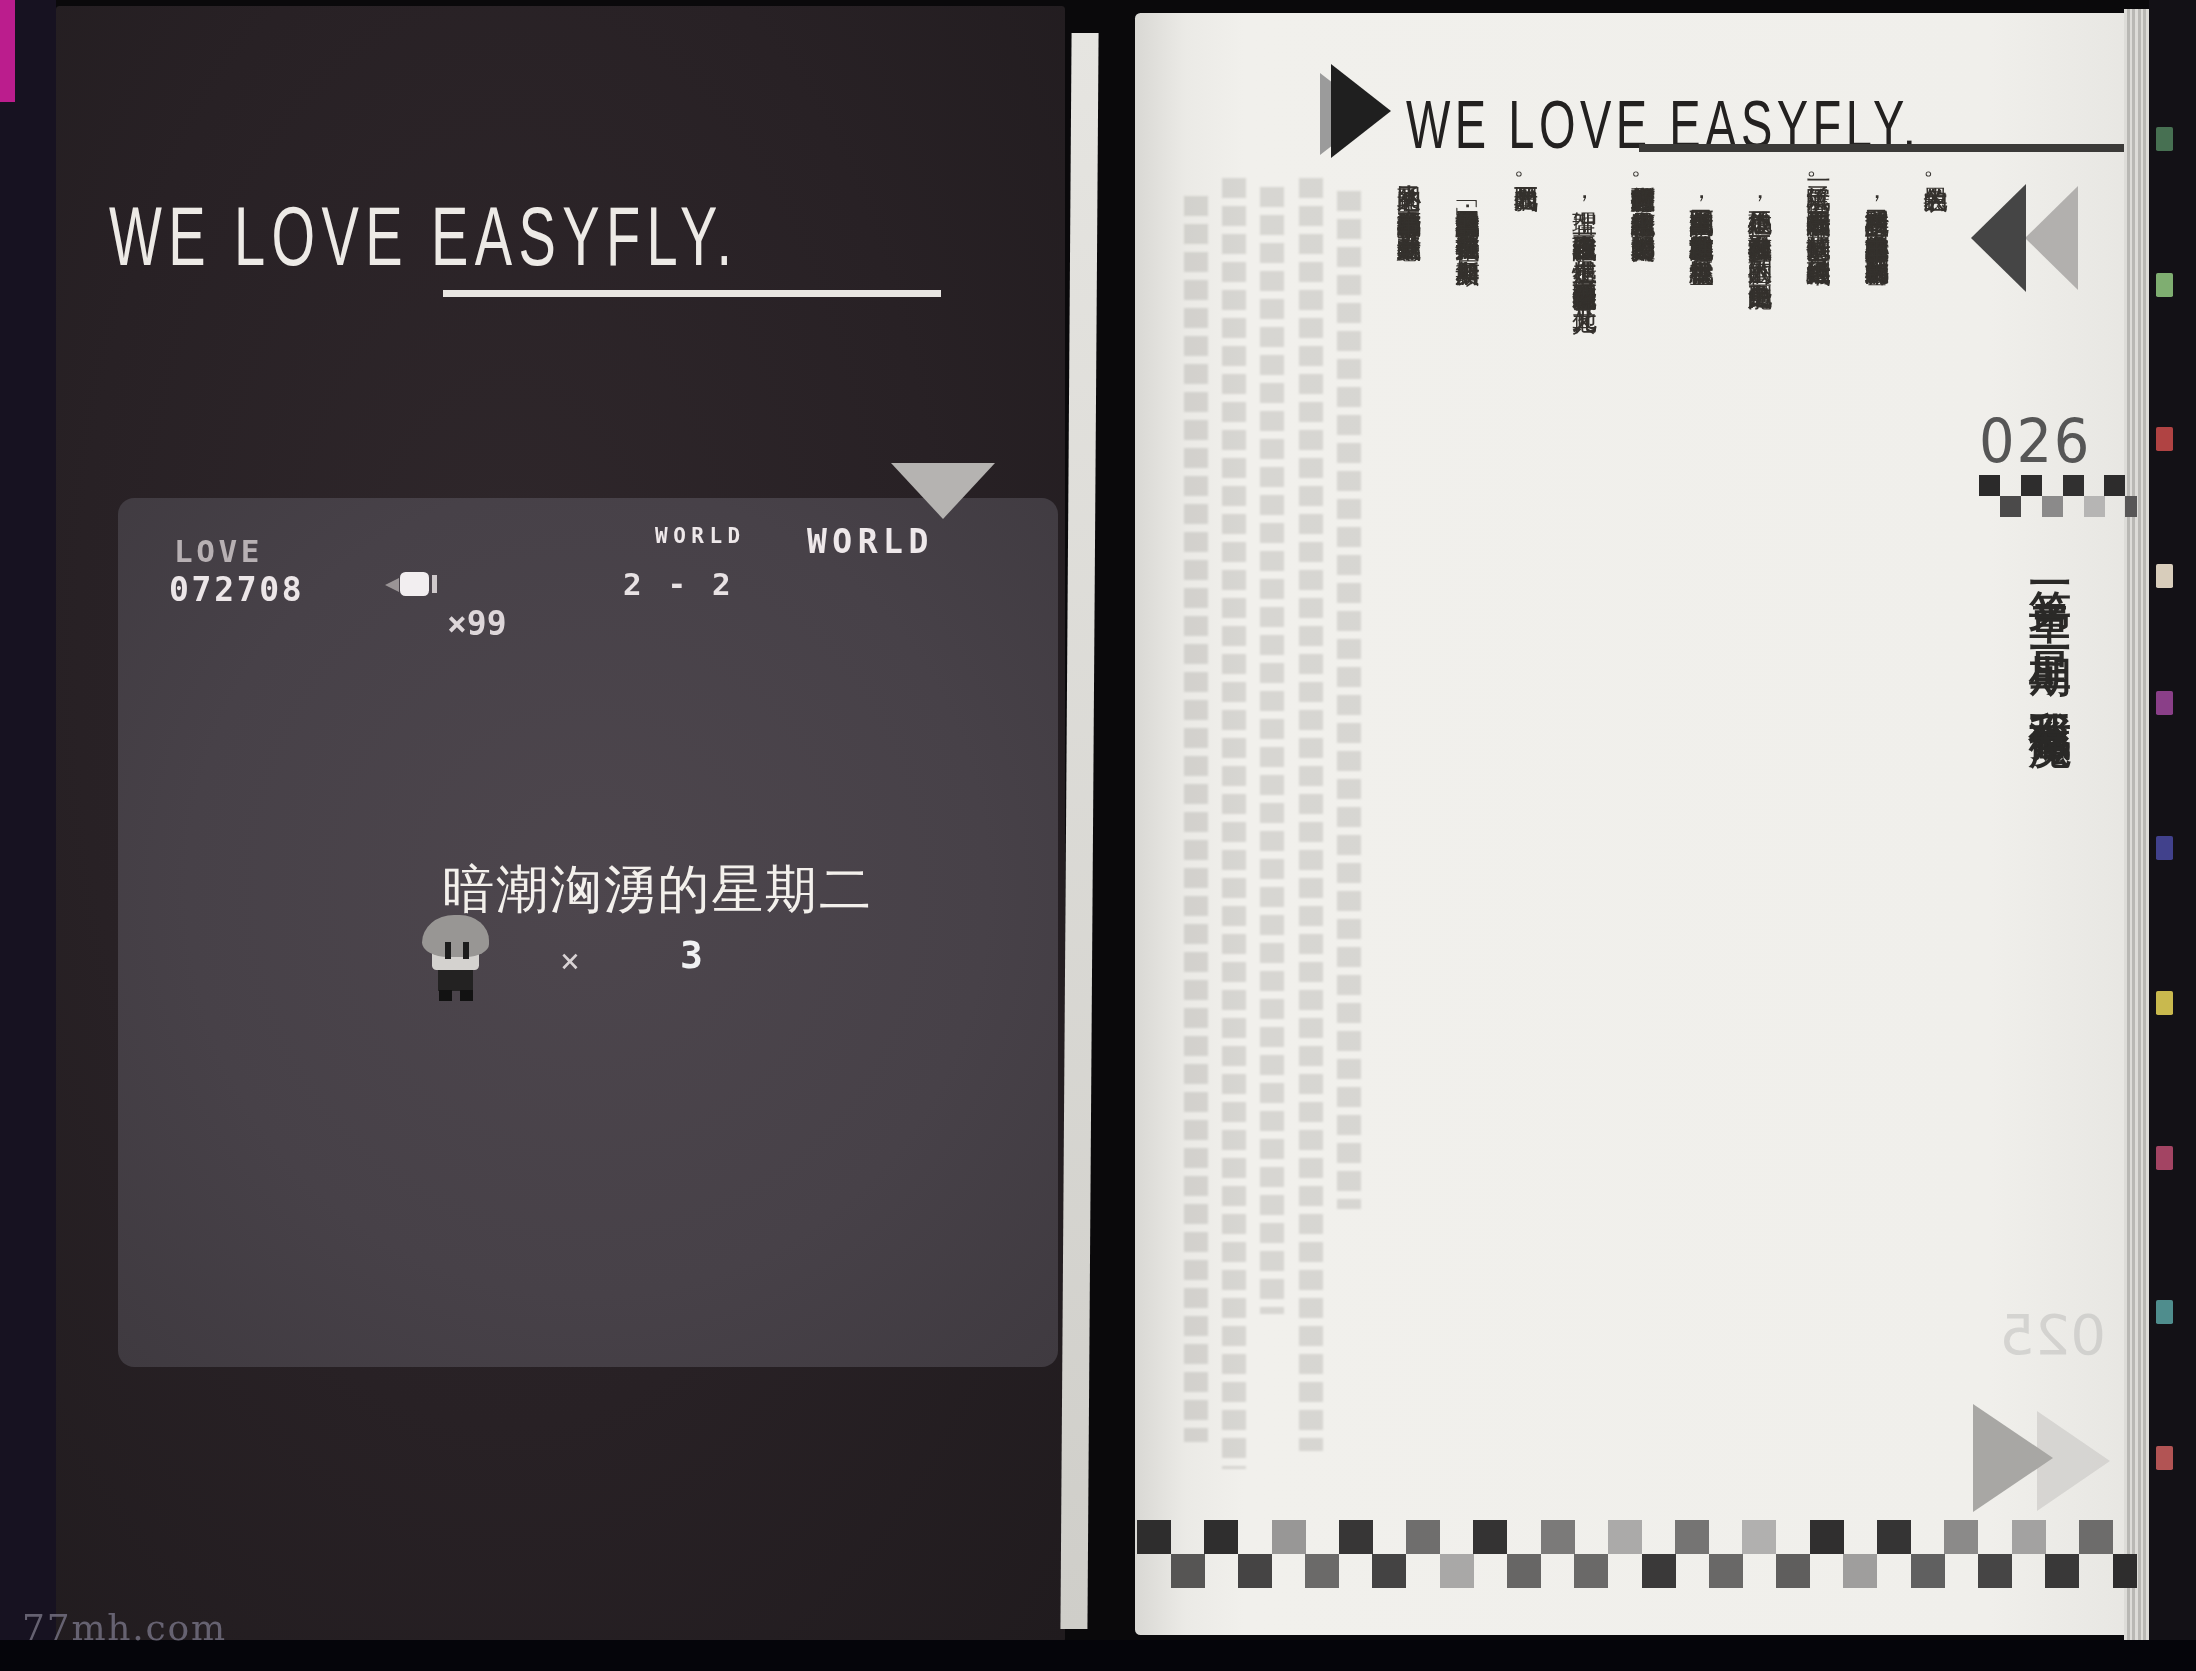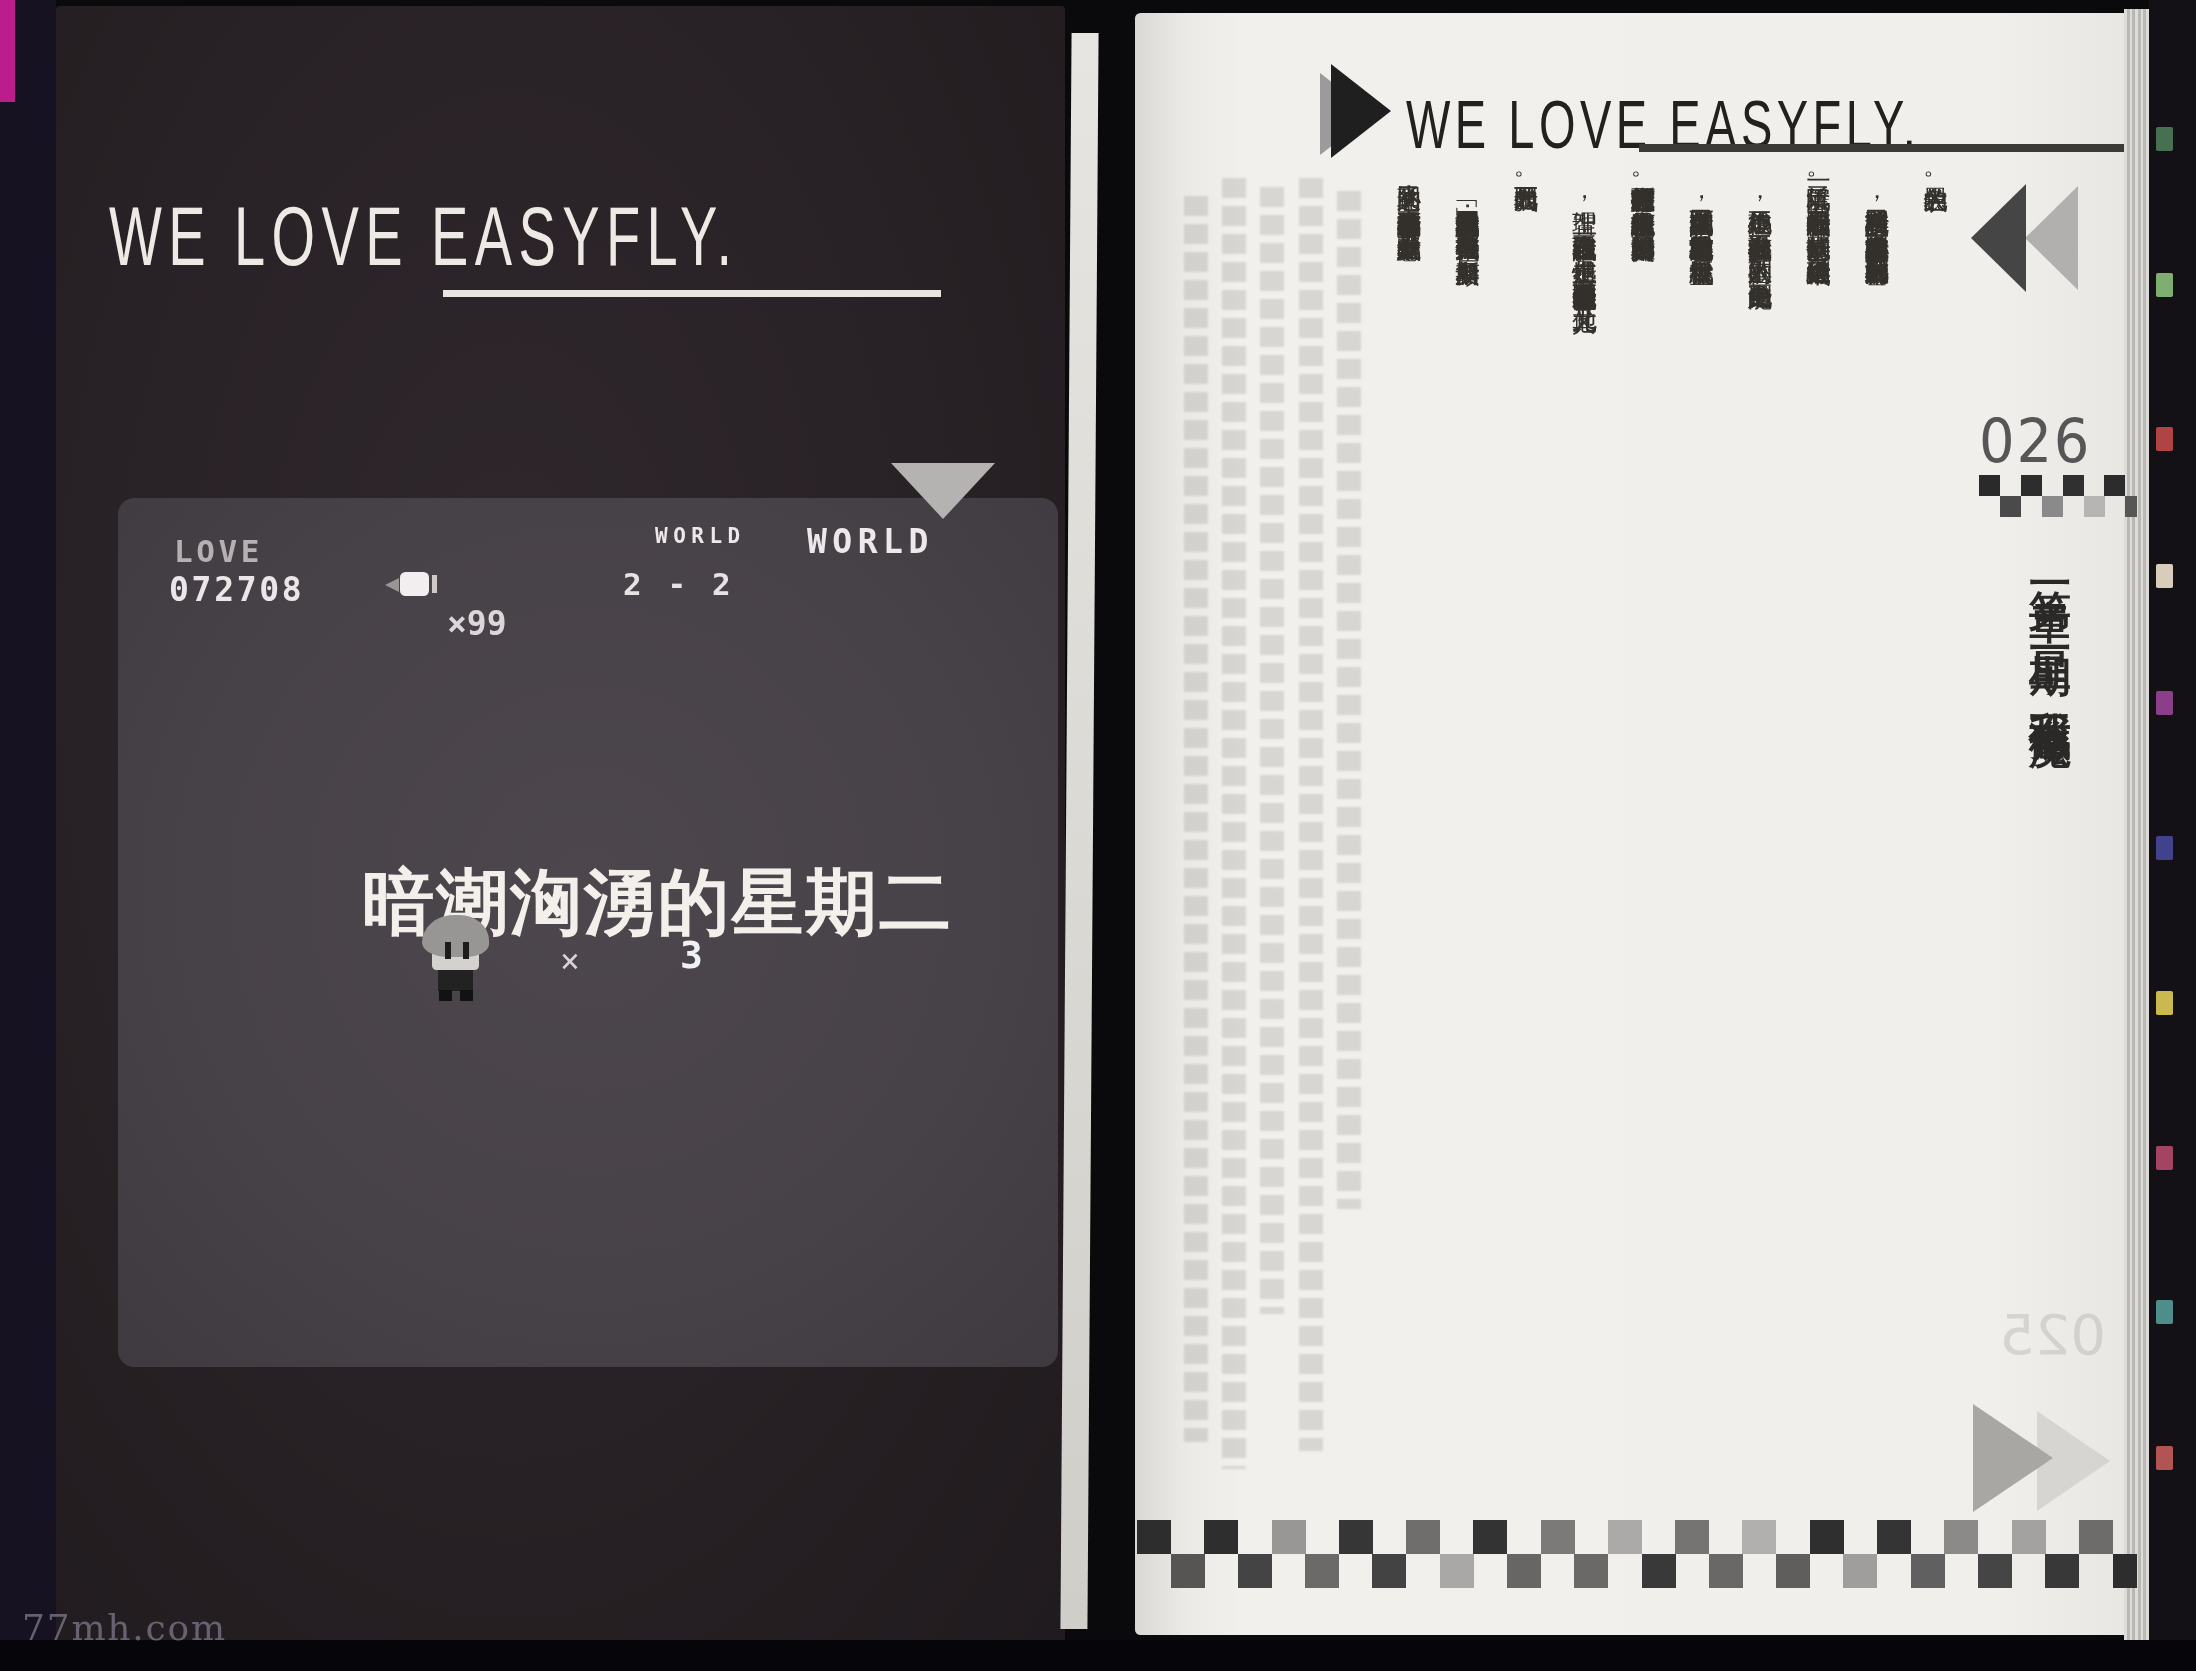--- a/index.html
+++ b/index.html
@@ -29,21 +29,21 @@
   #hud-icon .tail{left:0;top:7.3px;width:0;height:0;border-top:7.3px solid transparent;
     border-bottom:7.3px solid transparent;border-right:14.5px solid #9a9496;}
   #hud-icon .box{left:14.5px;top:1.8px;width:29px;height:23.6px;background:#f2eef0;border-radius:5.5px;}
   #hud-icon .bar{left:47px;top:4.5px;width:4.5px;height:18px;background:#cfc9cb;}
   #hud-items{left:391px;top:598px;font-size:33px;color:#ddd6d9;}
   #hud-world-label{left:555px;top:518px;font-size:21px;letter-spacing:5.5px;color:#eee8ea;margin-left:44px;}
   #hud-world-value{left:567px;top:560px;font-size:31px;letter-spacing:3.6px;color:#e8e2e4;}
   #hud-time-label{left:751px;top:516px;font-size:33px;letter-spacing:5.5px;color:#eee8ea;}
   #level-number{left:62px;top:740px;width:940px;text-align:center;font-size:51px;font-weight:bold;
     letter-spacing:9px;color:#f0edef;}
-  #level-title{left:62px;top:849px;width:1079px;text-align:center;font-size:72px;font-weight:700;
+  #level-title{left:62px;top:849px;width:1079px;text-align:center;font-size:52px;font-weight:400;
     letter-spacing:1.8px;color:#f3f0ec;font-family:"Liberation Sans",sans-serif;}
   #sprite{left:365px;top:909px;width:69px;height:87px;}
   #sprite .face{left:11px;top:22px;width:47px;height:33px;background:#d4d2cf;border-radius:4.5px;z-index:1;}
   #sprite .hair{left:0.9px;top:0;width:67px;height:42px;background:#989694;z-index:2;
     border-radius:55% 50% 40% 45% / 75% 70% 35% 40%;}
   #sprite .eye{width:6.4px;height:17.3px;background:#1c1c1c;top:27px;z-index:3;}
   #sprite .eye.l{left:23.6px}#sprite .eye.r{left:42px}
   #sprite .torso{left:17.3px;top:53px;width:35px;height:23.6px;background:#232222;}
   #sprite .boot{width:12.7px;height:11.8px;background:#121212;top:75px;}
   #sprite .boot.l{left:18px}#sprite .boot.r{left:39px}

